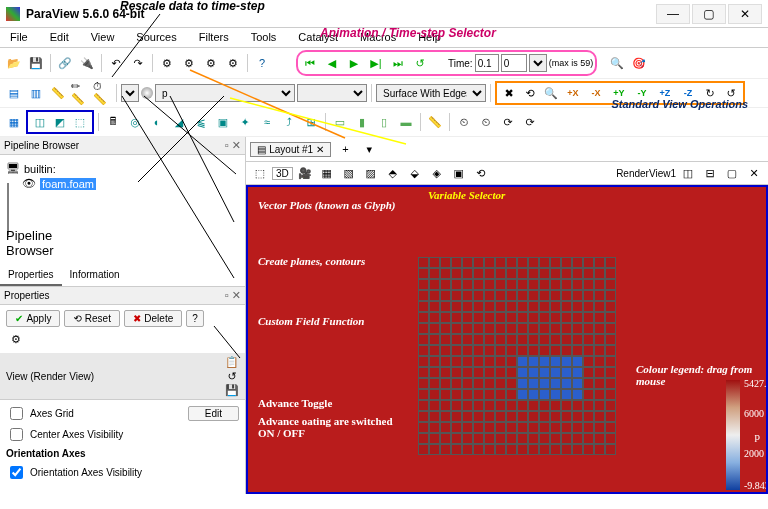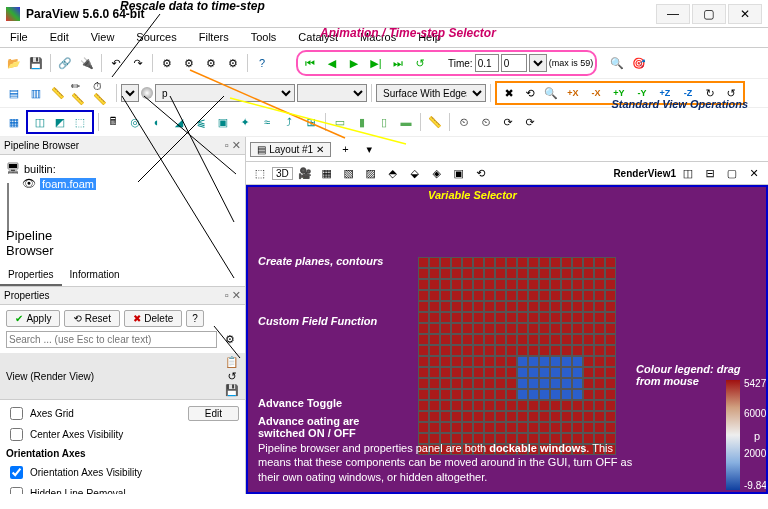--- a/index.html
+++ b/index.html
@@ -31,21 +31,21 @@
   .props-tab.active { border-bottom: 2px solid #666; }
   .props-body { padding: 3px 6px; overflow: auto; flex: 1; }
   .props-row { display: flex; align-items: center; gap: 4px; margin: 2px 0; }
   .props-btn { padding: 2px 8px; font-size: 10px; border: 1px solid #aaa; background: #f5f5f5; border-radius: 2px; display: flex; align-items: center; gap: 3px; cursor: pointer; }
   .props-search { width: 100%; padding: 2px; font-size: 10px; border: 1px solid #aaa; }
   .props-section-title { font-weight: bold; font-size: 10px; margin: 4px 0; }
   .chk { display: flex; align-items: center; gap: 4px; font-size: 10px; margin: 2px 0; }
   .right { flex: 1; display: flex; flex-direction: column; position: relative; }
   .layout-tabs { display: flex; align-items: center; font-size: 10px; padding: 2px 4px; gap: 4px; border-bottom: 1px solid #ccc; }
   .render-toolbar { display: flex; align-items: center; gap: 2px; font-size: 10px; padding: 1px 4px; border-bottom: 1px solid #ccc; }
-  .render { flex: 1; background: #701a75; border: 2px solid #0000cc; position: relative; overflow: hidden; }
+  .render { flex: 1; background: #b91c1c; border: 2px solid #0000cc; position: relative; overflow: hidden; font-family: Liberation Serif, serif; }
   .annot-render { position: absolute; color: #fff; font-style: italic; font-weight: 600; font-size: 11px; }
   .annot-var { color: #ffff00; }
   .mesh-container { position: absolute; left: 170px; top: 70px; }
   .mesh { display: grid; grid-template-columns: repeat(18, 11px); grid-template-rows: repeat(18, 11px); }
   .cell-r { background: #aa1a1a; border: 0.5px solid #555; }
   .cell-b { background: #2b5fcc; border: 0.5px solid #555; }
   .colorbar { position: absolute; right: 26px; bottom: 2px; display: flex; flex-direction: column; align-items: flex-start; }
   .colorbar .bar { width: 14px; height: 110px; background: linear-gradient(to bottom, #a01010, #d0a080, #eeeeee, #88b0e0, #1040a0); }
   .colorbar .tick { font-size: 10px; color: #fff; position: absolute; left: 18px; }
   .bottom-text { position: absolute; color: #fff; font-size: 11px; left: 10px; right: 120px; bottom: 8px; line-height: 1.3; }
@@ -221,21 +221,20 @@
             <span>⟲</span>
             <span>Reset</span>
           </span>
         <span class="props-btn">
             <span style="color:#c00">✖</span>
             <span>Delete</span>
           </span>
         <span class="props-btn" style="padding:2px 5px">?</span>
       </div>
       <div class="props-row">
-        <input class="props-search" placeholder="Search ... (use Esc to clear text)" style="">
         <span class="tbtn">⚙</span>
       </div>
       <div class="panel-header" style="background:#e8e8e8; margin:4px -6px; padding:2px 6px; display:flex; justify-content:space-between;">
         <span>View (Render View)</span>
         <span>
             <span class="tbtn" style="width:14px;height:14px">📋</span>
             <span class="tbtn" style="width:14px;height:14px">↺</span>
             <span class="tbtn" style="width:14px;height:14px">💾</span>
           </span>
       </div>
@@ -247,24 +246,20 @@
         </div>
       <div class="chk">
           <input type="checkbox" style="">
           <span>Center Axes Visibility</span>
         </div>
       <div class="props-section-title">Orientation Axes</div>
       <div class="chk">
           <input type="checkbox" checked="" style="">
           <span>Orientation Axes Visibility</span>
         </div>
-      <div class="chk">
-          <input type="checkbox" style="">
-          <span>Hidden Line Removal</span>
-        </div>
 
     </div>
   </div>
 
   <div class="right">
     <div class="layout-tabs">
       <span style="border:1px solid #888;padding:1px 6px;background:#f4f4f4">
         <span>▤</span>
         <span>Layout #1</span>
         <span>✕</span>
@@ -278,29 +273,30 @@
       <span class="tbtn">🎥</span>
       <span class="tbtn">▦</span>
       <span class="tbtn">▧</span>
       <span class="tbtn">▨</span>
       <span class="tbtn">⬘</span>
       <span class="tbtn">⬙</span>
       <span class="tbtn">◈</span>
       <span class="tbtn">▣</span>
       <span class="tbtn">⟲</span>
       <span style="flex:1"></span>
-      <span style="font-weight:bold">RenderView1</span>
+      <span style="font-weight:normal">RenderView1</span>
       <span class="tbtn">◫</span>
       <span class="tbtn">⊟</span>
       <span class="tbtn">▢</span>
       <span class="tbtn">✕</span>
     </div>
 
     <div class="render">
       <div class="annot-render annot-var" style="left:180px; top:2px;">Variable Selector</div>
+      <div class="annot-render" style="left:10px; top:12px; width:150px;">Vector Plots (known as Glyph)</div>
       <div class="annot-render" style="left:10px; top:128px; width:160px;">Custom Field Function</div>
       <div class="annot-render" style="left:10px; top:68px; width:160px;">Create planes, contours</div>
       <div class="annot-render" style="left:10px; top:210px; font-style:normal; font-weight:bold;">Advance Toggle</div>
       <div class="annot-render" style="left:10px; top:228px; width:150px; font-style:normal; font-weight:bold;">Advance oating are switched ON / OFF</div>
       <div class="annot-render" style="right:10px; top:176px; width:120px; font-style:italic;">Colour legend: drag from mouse</div>
 
       <div class="mesh-container">
         <div class="mesh" id="mesh">
             <div class="cell-r"></div>
             <div class="cell-r"></div>
@@ -631,21 +627,20 @@
 
       <div class="colorbar">
         <div class="bar"></div>
         <span class="tick" style="top:-2px">5427.723</span>
         <span class="tick" style="top:28px">6000</span>
         <span class="tick" style="top:68px">2000</span>
         <span class="tick" style="top:100px">-9.843</span>
         <span style="position:absolute; right:-20px; top:50px; color:#fff;">p</span>
       </div>
 
-      <div class="bottom-text">Pipeline browser and properties panel are both <b>dockable windows</b>. This means that these components can be moved around in the GUI, turn OFF as their own oating windows, or hidden altogether.</div>
     </div>
   </div>
 </div>
 
 <svg class="line" width="768" height="509">
   <line x1="160" y1="14" x2="112" y2="77" stroke="#000" stroke-width="1"></line>
   <line x1="190" y1="70" x2="345" y2="138" stroke="#ff8800" stroke-width="1.5"></line>
   <line x1="230" y1="98" x2="406" y2="144" stroke="#ffff00" stroke-width="1.5"></line>
   <line x1="8" y1="183" x2="8" y2="235" stroke="#000" stroke-width="1"></line>
   <line x1="224" y1="96" x2="138" y2="182" stroke="#000" stroke-width="1"></line>

